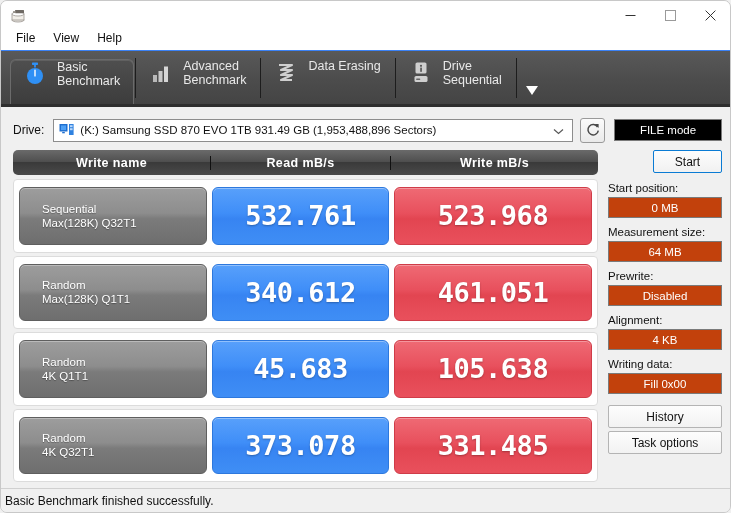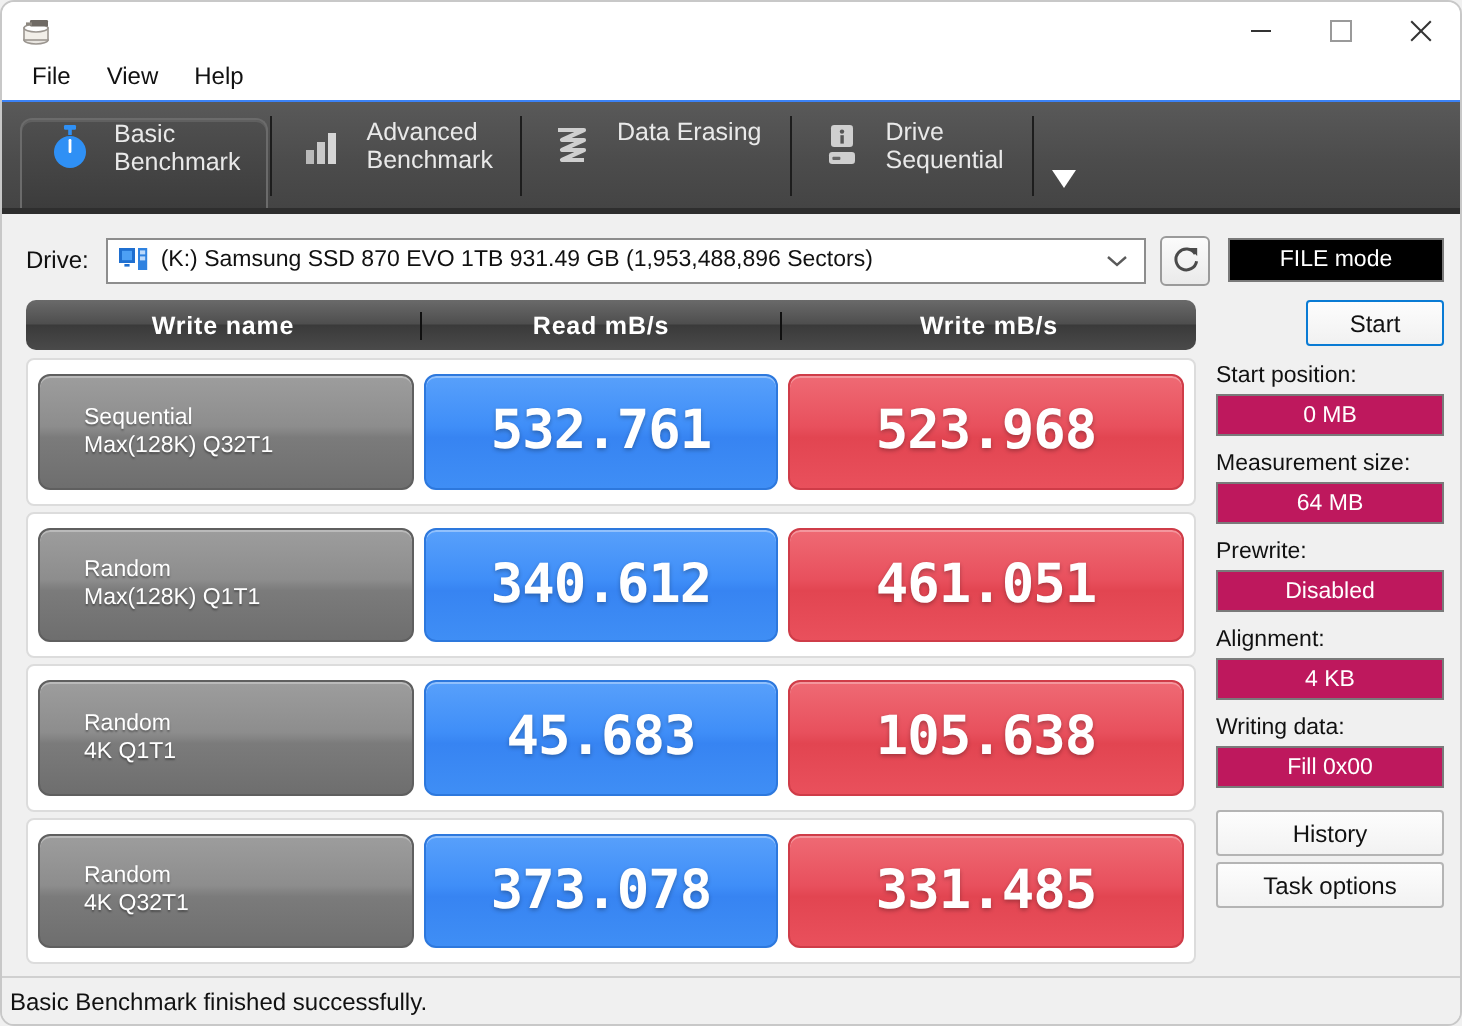--- a/index.html
+++ b/index.html
@@ -343,21 +343,21 @@
     margin-left: 45px;
   }
   .field-label {
     font-size: 11.5px;
     color: #111;
     margin-bottom: 3px;
     white-space: nowrap;
   }
   .field-box {
     height: 21px;
-    background: #be185d;
+    background: #c2410c;
     border: 1px solid #7a7a7a;
     color: #ffffff;
     font-size: 11.5px;
     display: flex;
     align-items: center;
     justify-content: center;
     box-sizing: border-box;
     margin-bottom: 8px;
   }
   .side-btn {

